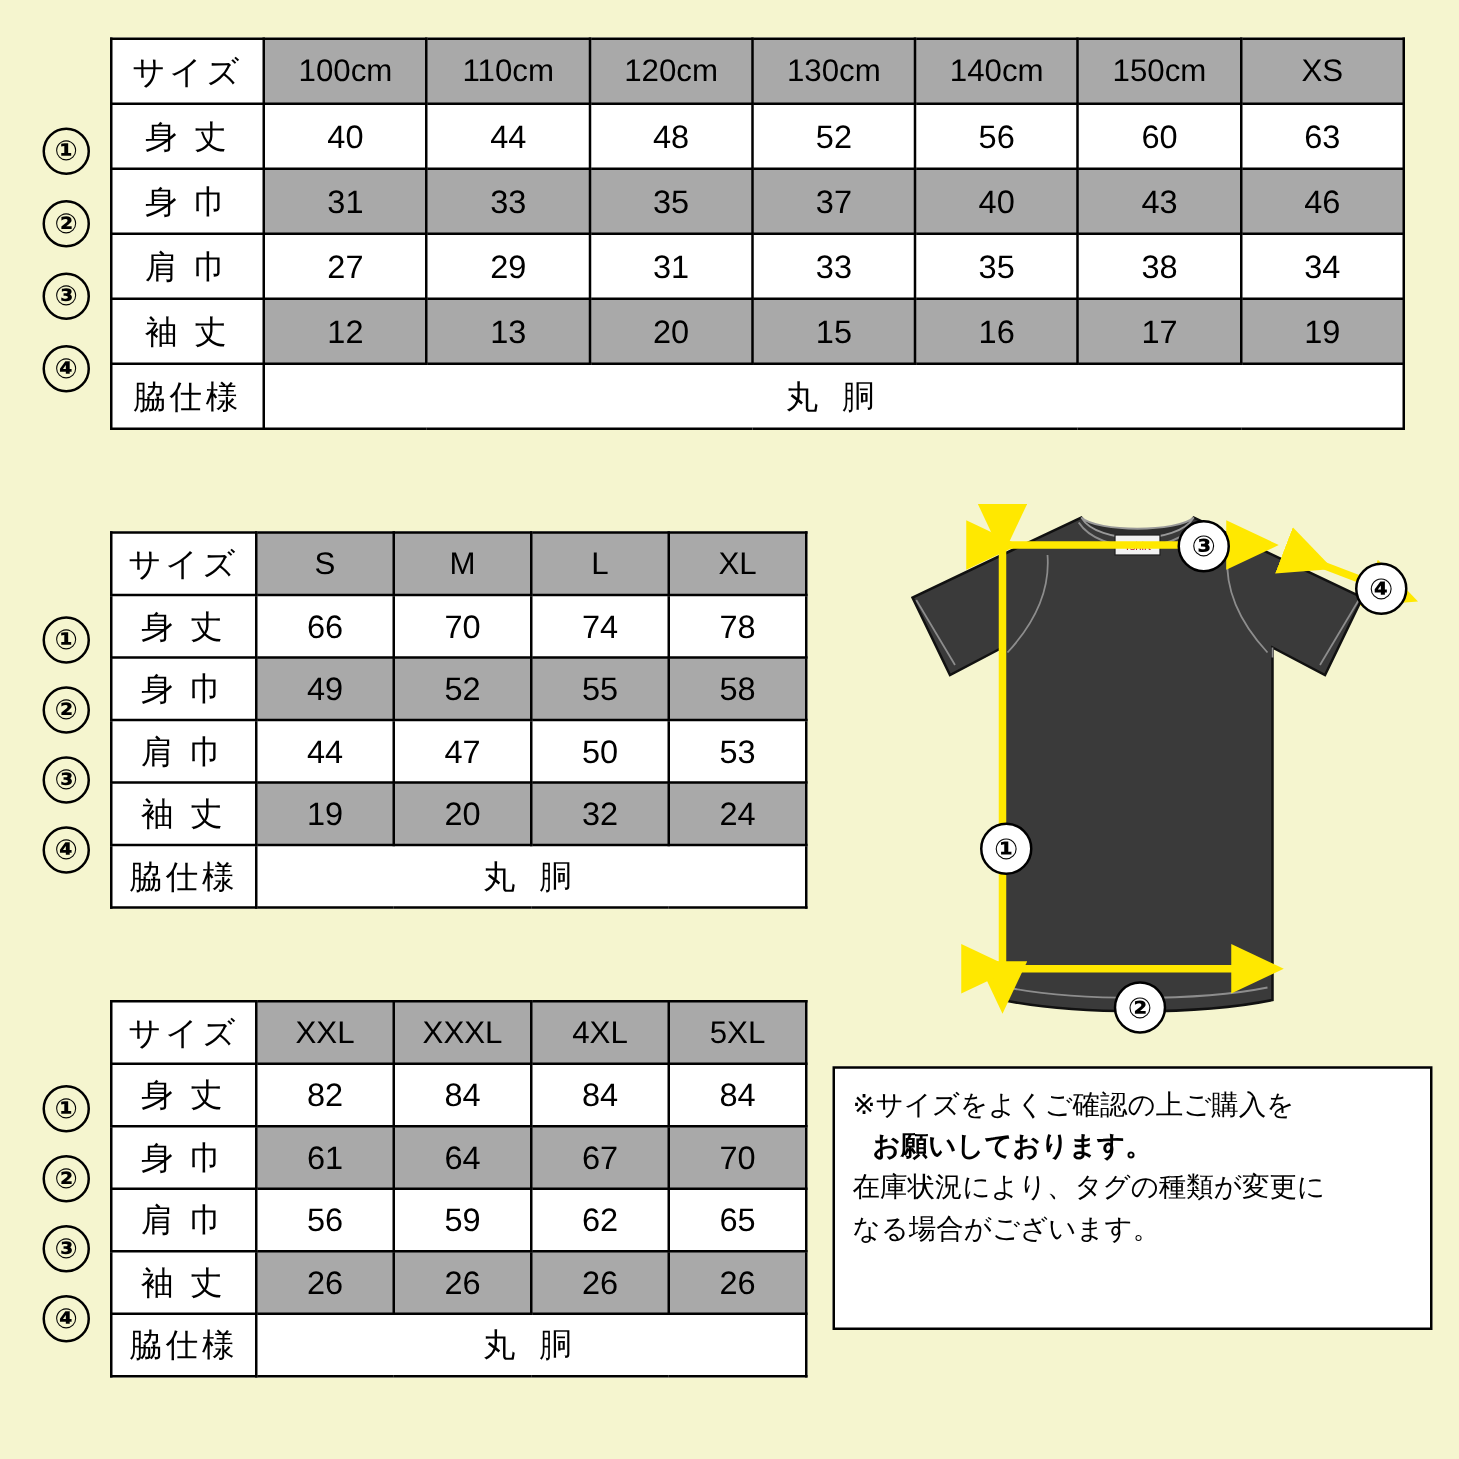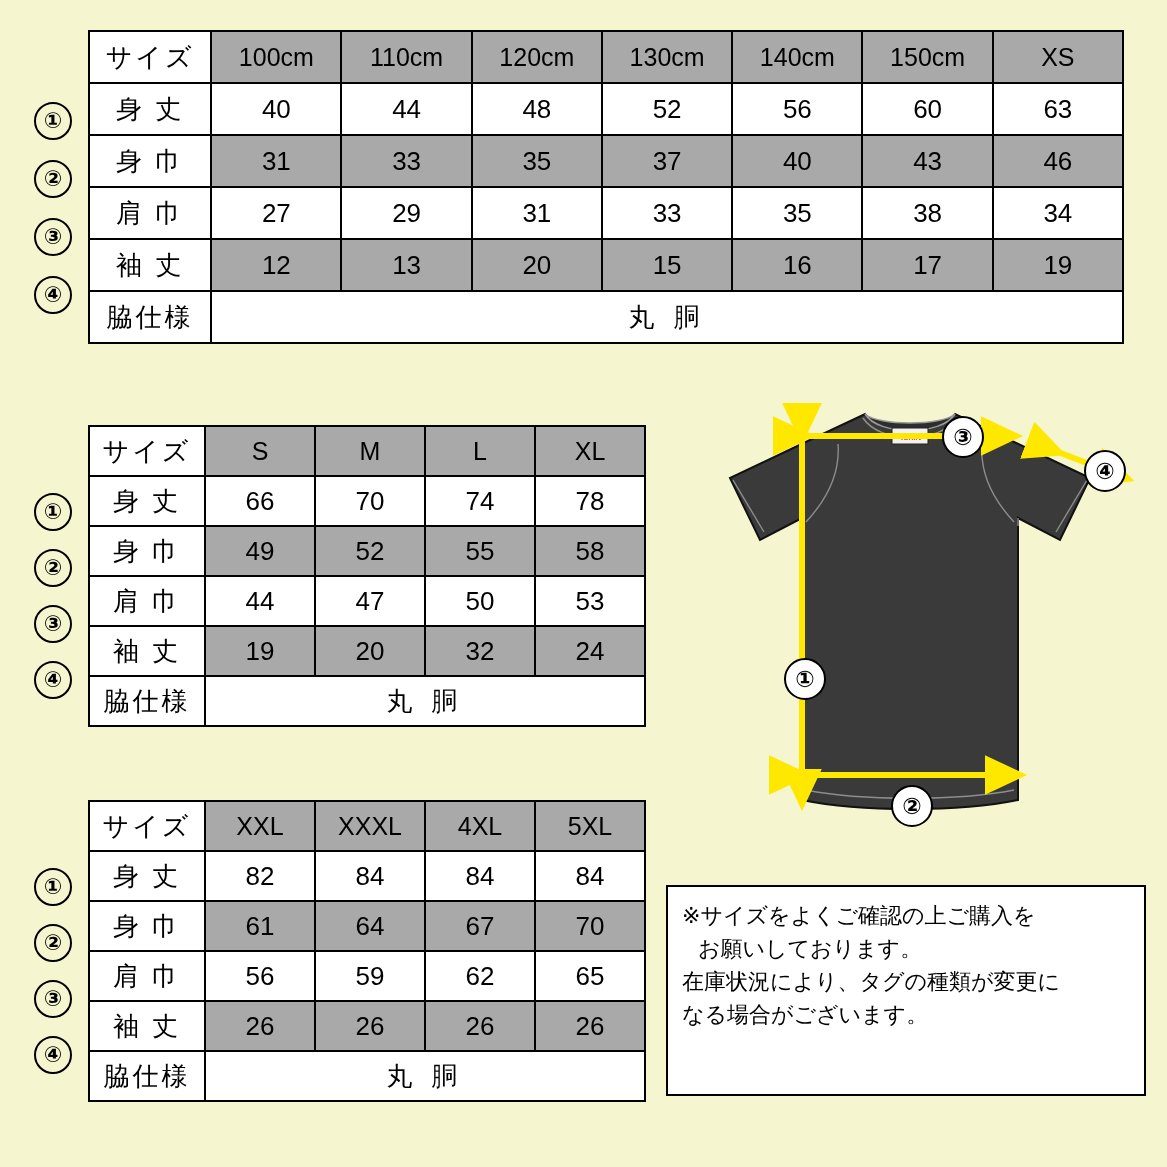--- a/index.html
+++ b/index.html
@@ -78,30 +78,29 @@
     display:flex;align-items:center;justify-content:center;
     font-size:23px;font-weight:bold;color:#000;
   }
 
   
   #note{
     position:absolute;left:666px;top:853px;width:480px;height:211px;
     border:2.5px solid #000;background:#fff;
     box-sizing:border-box;
     padding:12px 6px 10px 14px;
-    margin-top:32px;
   }
   #note p{
     margin:0;
     font-size:22px;
     line-height:33px;
     color:#000;
     letter-spacing:0px;
   }
-  #note p.ind{text-indent:16px;}
+  #note p.ind{text-indent:16px;font-weight:bold;}
 </style>
 </head>
 <body>
 
 <div class="page">
 
   <div class="circ-col" style="left:34px;top:30px;">
     <div class="cn" style="top:72px;">
         <div class="circ">①</div>
       </div>

